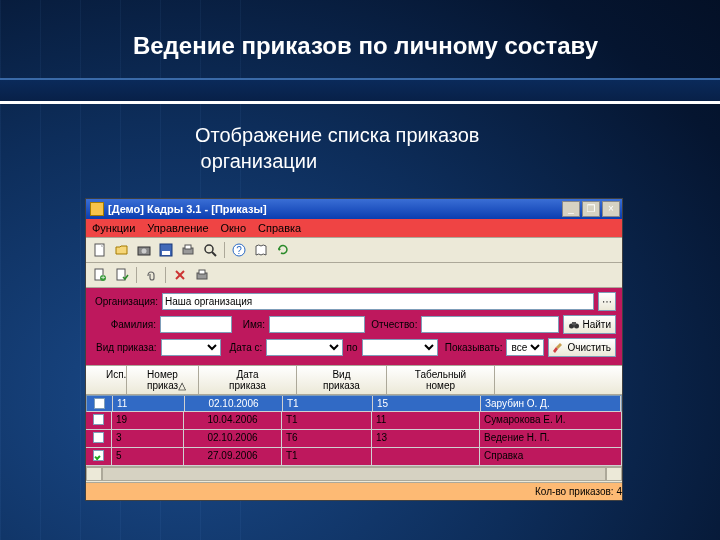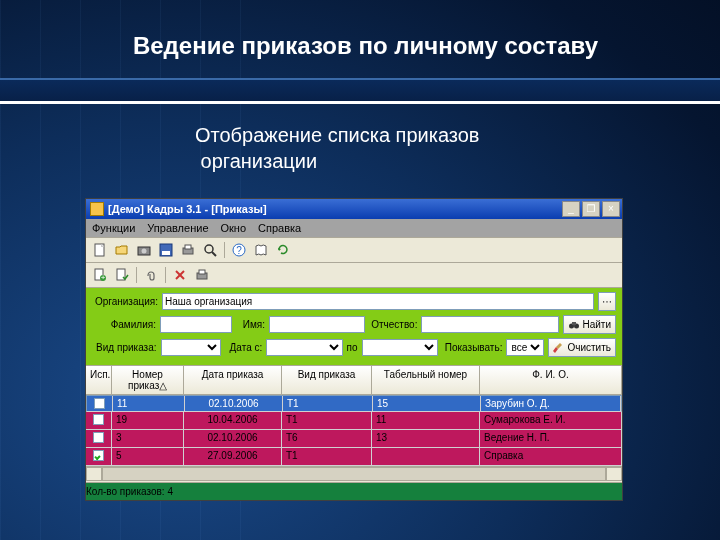--- a/index.html
+++ b/index.html
@@ -37,45 +37,45 @@
     font-size: 10px; color: #000;
   }
   .titlebar {
     height: 20px; background: linear-gradient(180deg,#3a6ed5 0%,#0a3db0 100%);
     display: flex; align-items: center; padding: 0 2px 0 4px; color: #fff;
   }
   .titlebar .ic { width: 14px; height: 14px; margin-right: 4px; background:#f6c34a; border:1px solid #a57b00; }
   .titlebar .t { font-weight: bold; font-size: 11px; flex: 1; }
   .winbtns { display:flex; gap:2px; }
   .winbtn { width:18px; height:16px; background:#d6d2c2; border:1px solid #888; font-size:10px; line-height:14px; text-align:center;}
-  .menubar { display:flex; gap:12px; padding:3px 6px; background:#a3a3a3; border-bottom:1px solid #aca899; font-size:11px;}
+  .menubar { display:flex; gap:12px; padding:3px 6px; background:#ef4444; border-bottom:1px solid #aca899; font-size:11px;}
   .toolbar { display:flex; gap:2px; padding:2px 4px; background:#ece9d8; border-bottom:1px solid #aca899;}
   .tbtn { width:20px; height:20px; display:flex; align-items:center; justify-content:center; border:1px solid transparent;}
   .tbsep { width:1px; background:#aca899; margin:2px 2px; }
-  .filters { padding:4px 6px; background:#84cc16; }
+  .filters { padding:4px 6px; background:#be185d; }
   .row { display:flex; align-items:center; gap:4px; margin-bottom:4px;}
   .lbl { font-size:10px; text-align:right; }
   .inp { height:17px; background:#fff; border:1px solid #7f9db9; font-size:10px; padding:0 2px;}
   .sel { height:17px; background:#fff; border:1px solid #7f9db9; font-size:10px;}
   .btn { height:19px; background:linear-gradient(#fff,#ece9d8); border:1px solid #7f9db9; font-size:10px; padding:0 4px; display:flex; align-items:center; gap:2px;}
   .grid { border-top:1px solid #aca899; }
   .ghead { display:flex; background:linear-gradient(#fff,#ece9d8); border-bottom:1px solid #aca899;}
-  .ghead .gc { border-right:1px solid #aca899; padding:3px 4px; font-size:10px; text-align:center;}
+  .ghead .gc { border-right:1px solid #aca899; padding:3px 20px; font-size:10px; text-align:center;}
   .grow { display:flex; border-bottom:1px solid #d0d0d0; background:#be185d;}
   .grow.sel { background:#316ac5; color:#fff;}
   .grow .gc { border-right:1px solid #d0d0d0; padding:2px 4px; font-size:10px; }
   .gc.c0 { width:26px; text-align:center;}
   .gc.c1 { width:72px;}
   .gc.c2 { width:98px; text-align:center;}
   .gc.c3 { width:90px;}
   .gc.c4 { width:108px;}
   .gc.c5 { flex:1;}
   .chk { width:11px; height:11px; border:1px solid #7f9db9; display:inline-block; background:#fff; position:relative;}
   .chk.f::after { content:""; position:absolute; left:1px; top:4px; width:3px; height:2px; border-left:2px solid #21a821; border-bottom:2px solid #21a821; transform:rotate(-45deg);}
-  .status { background:#15803d; border-top:1px solid #aca899; text-align:left; padding:3px 0; font-size:10px;}
+  .status { background:#fdba74; border-top:1px solid #aca899; text-align:right; padding:3px 0; font-size:10px;}
   .scroll { height:16px; background:#ece9d8; border-top:1px solid #aca899; position:relative;}
   .scroll .arr { width:16px; height:14px; border:1px solid #aca899; background:#ece9d8; position:absolute; top:0;}
   .scroll .arr.l{left:0;} .scroll .arr.r{right:0;}
   .scroll .thumb{position:absolute; left:16px; right:16px; top:0; height:14px; background:#d6d2c2; border:1px solid #aca899;}
   svg { display:block; }
 </style>
 </head>
 <body>
 
 <div class="slide">
@@ -236,21 +236,20 @@
       </div>
     </div>
 
     <div class="grid">
       <div class="ghead">
         <div class="gc c0">Исп.</div>
         <div class="gc c1">Номер приказ△</div>
         <div class="gc c2">Дата приказа</div>
         <div class="gc c3">Вид приказа</div>
         <div class="gc c4">Табельный номер</div>
-        <div class="gc c5">Ф. И. О.</div>
       </div>
       <div id="gridbody">
           <div class="grow sel">
             <div class="gc c0"><span class="chk"></span></div>
             <div class="gc c1">11</div>
             <div class="gc c2">02.10.2006</div>
             <div class="gc c3">Т1</div>
             <div class="gc c4">15</div>
             <div class="gc c5">Зарубин О. Д.</div>
           </div>

